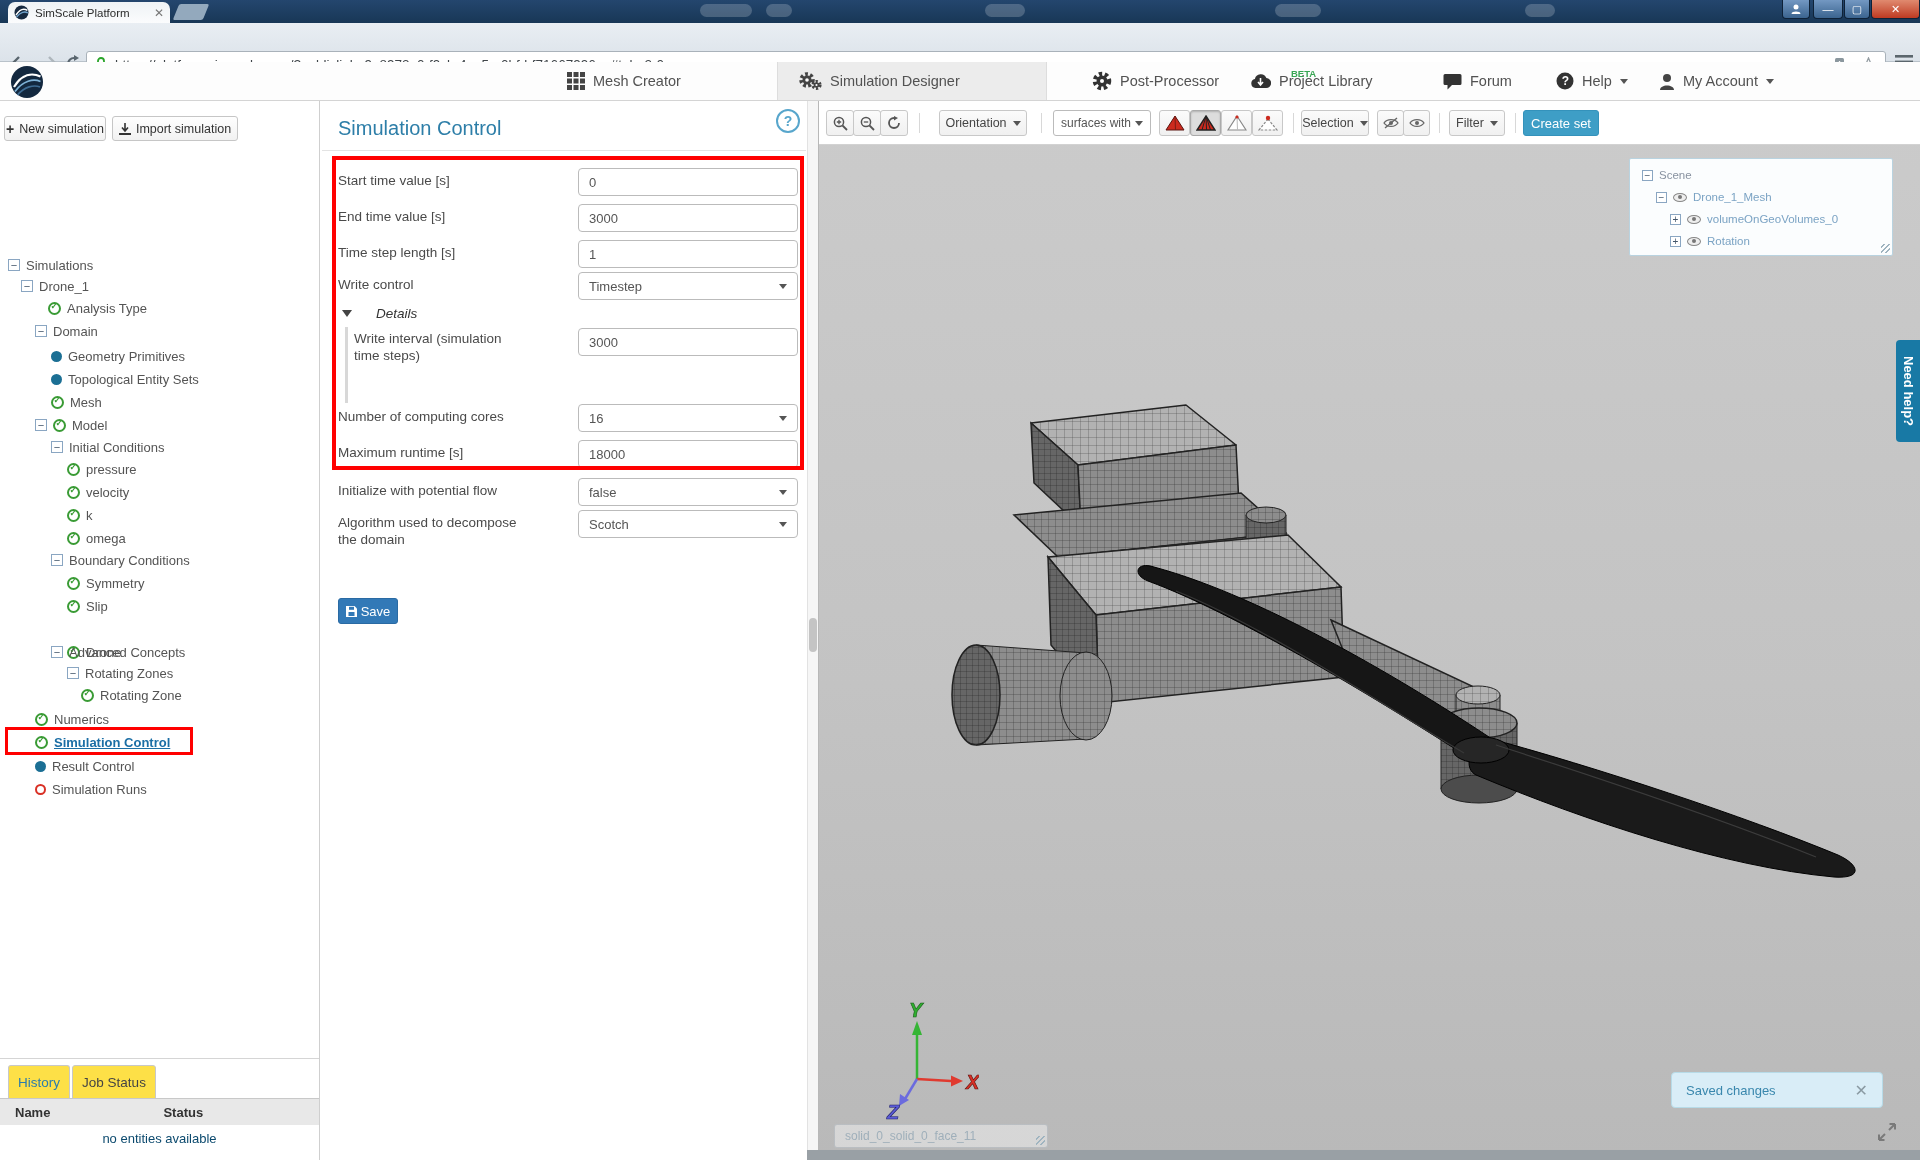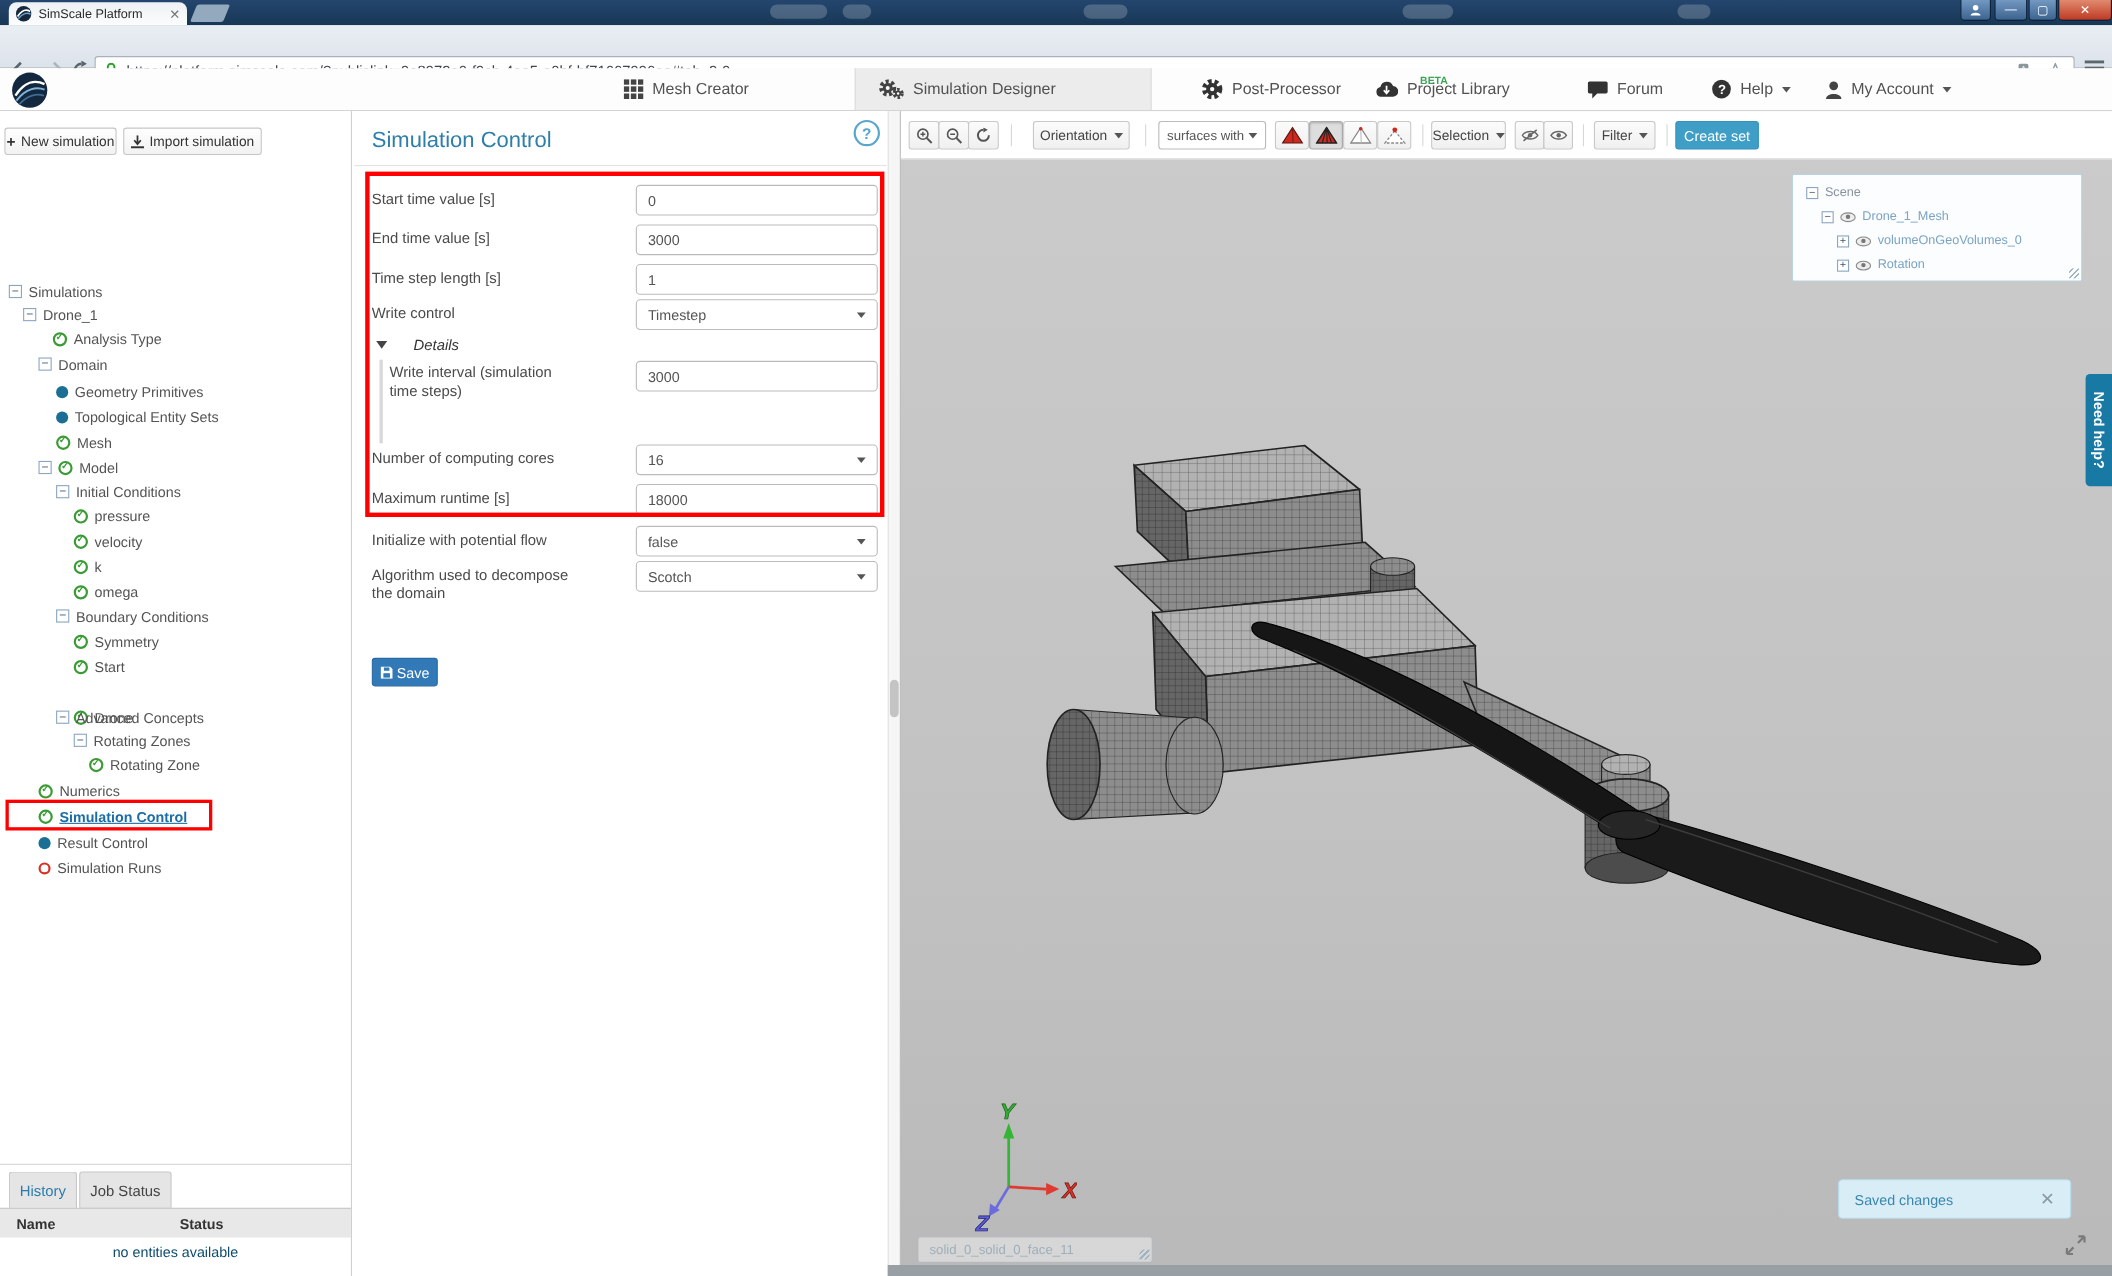--- a/index.html
+++ b/index.html
@@ -49,21 +49,21 @@
   .tbox{width:12px;height:12px;border:1px solid #8aa6c2;background:#fff;color:#44576b;font-size:11px;
     line-height:10px;text-align:center;box-sizing:border-box;flex:none;}
   .tcheck{width:13px;height:13px;border:2px solid #3a9b35;border-radius:50%;box-sizing:border-box;flex:none;position:relative;}
   .tcheck::after{content:"✓";position:absolute;left:0.5px;top:-3px;font-size:9px;font-weight:bold;color:#3a9b35;}
   .tdot{width:11px;height:11px;border-radius:50%;background:#1b6f94;flex:none;}
   .tring{width:11px;height:11px;border-radius:50%;border:2px solid #d93025;box-sizing:border-box;flex:none;}
   .tsel{font-weight:bold;color:#1b6ea5;text-decoration:underline;}
   .red-annot{position:absolute;border:3px solid #f00;box-sizing:border-box;pointer-events:none;}
 
   
-  .htab{position:absolute;top:964px;height:34px;background:#e5e5e5;border:1px solid #c8c8c8;border-radius:3px 3px 0 0;
+  .htab{position:absolute;top:964px;height:34px;background:#fde047;border:1px solid #c8c8c8;border-radius:3px 3px 0 0;
     display:flex;align-items:center;justify-content:center;font-size:13.5px;box-sizing:border-box;}
   .hheader{position:absolute;left:0;top:997px;width:319px;height:26px;background:#e8e8e8;border-top:1px solid #c8c8c8;
     display:flex;align-items:center;font-size:13px;font-weight:bold;color:#333;}
   .hempty{position:absolute;left:0;top:1030px;width:319px;text-align:center;font-size:13px;color:#0c4a6e;}
 
   
   .formpanel{left:320px;top:101px;width:487px;height:1059px;background:#fff;}
   .ftitle{position:absolute;left:18px;top:16px;font-size:20px;color:#2d7ea8;}
   .fhelp{position:absolute;left:456px;top:8px;width:24px;height:24px;border:2px solid #58a6cc;border-radius:50%;
     color:#58a6cc;font-size:14px;font-weight:bold;display:flex;align-items:center;justify-content:center;box-sizing:border-box;}
@@ -344,21 +344,21 @@
     <div class="trow" style="top:449px;left:51px;">
         <span class="tbox">−</span>
         <span>Boundary Conditions</span>
       </div>
     <div class="trow" style="top:472px;left:67px;">
         <span class="tcheck"></span>
         <span>Symmetry</span>
       </div>
     <div class="trow" style="top:495px;left:67px;">
         <span class="tcheck"></span>
-        <span>Start</span>
+        <span>Slip</span>
       </div>
     <div class="trow" style="top:541px;left:67px;">
         <span class="tcheck"></span>
         <span>Drone</span>
       </div>
     <div class="trow" style="top:541px;left:51px;">
         <span class="tbox">−</span>
         <span>Advanced Concepts</span>
       </div>
     <div class="trow" style="top:562px;left:67px;">

